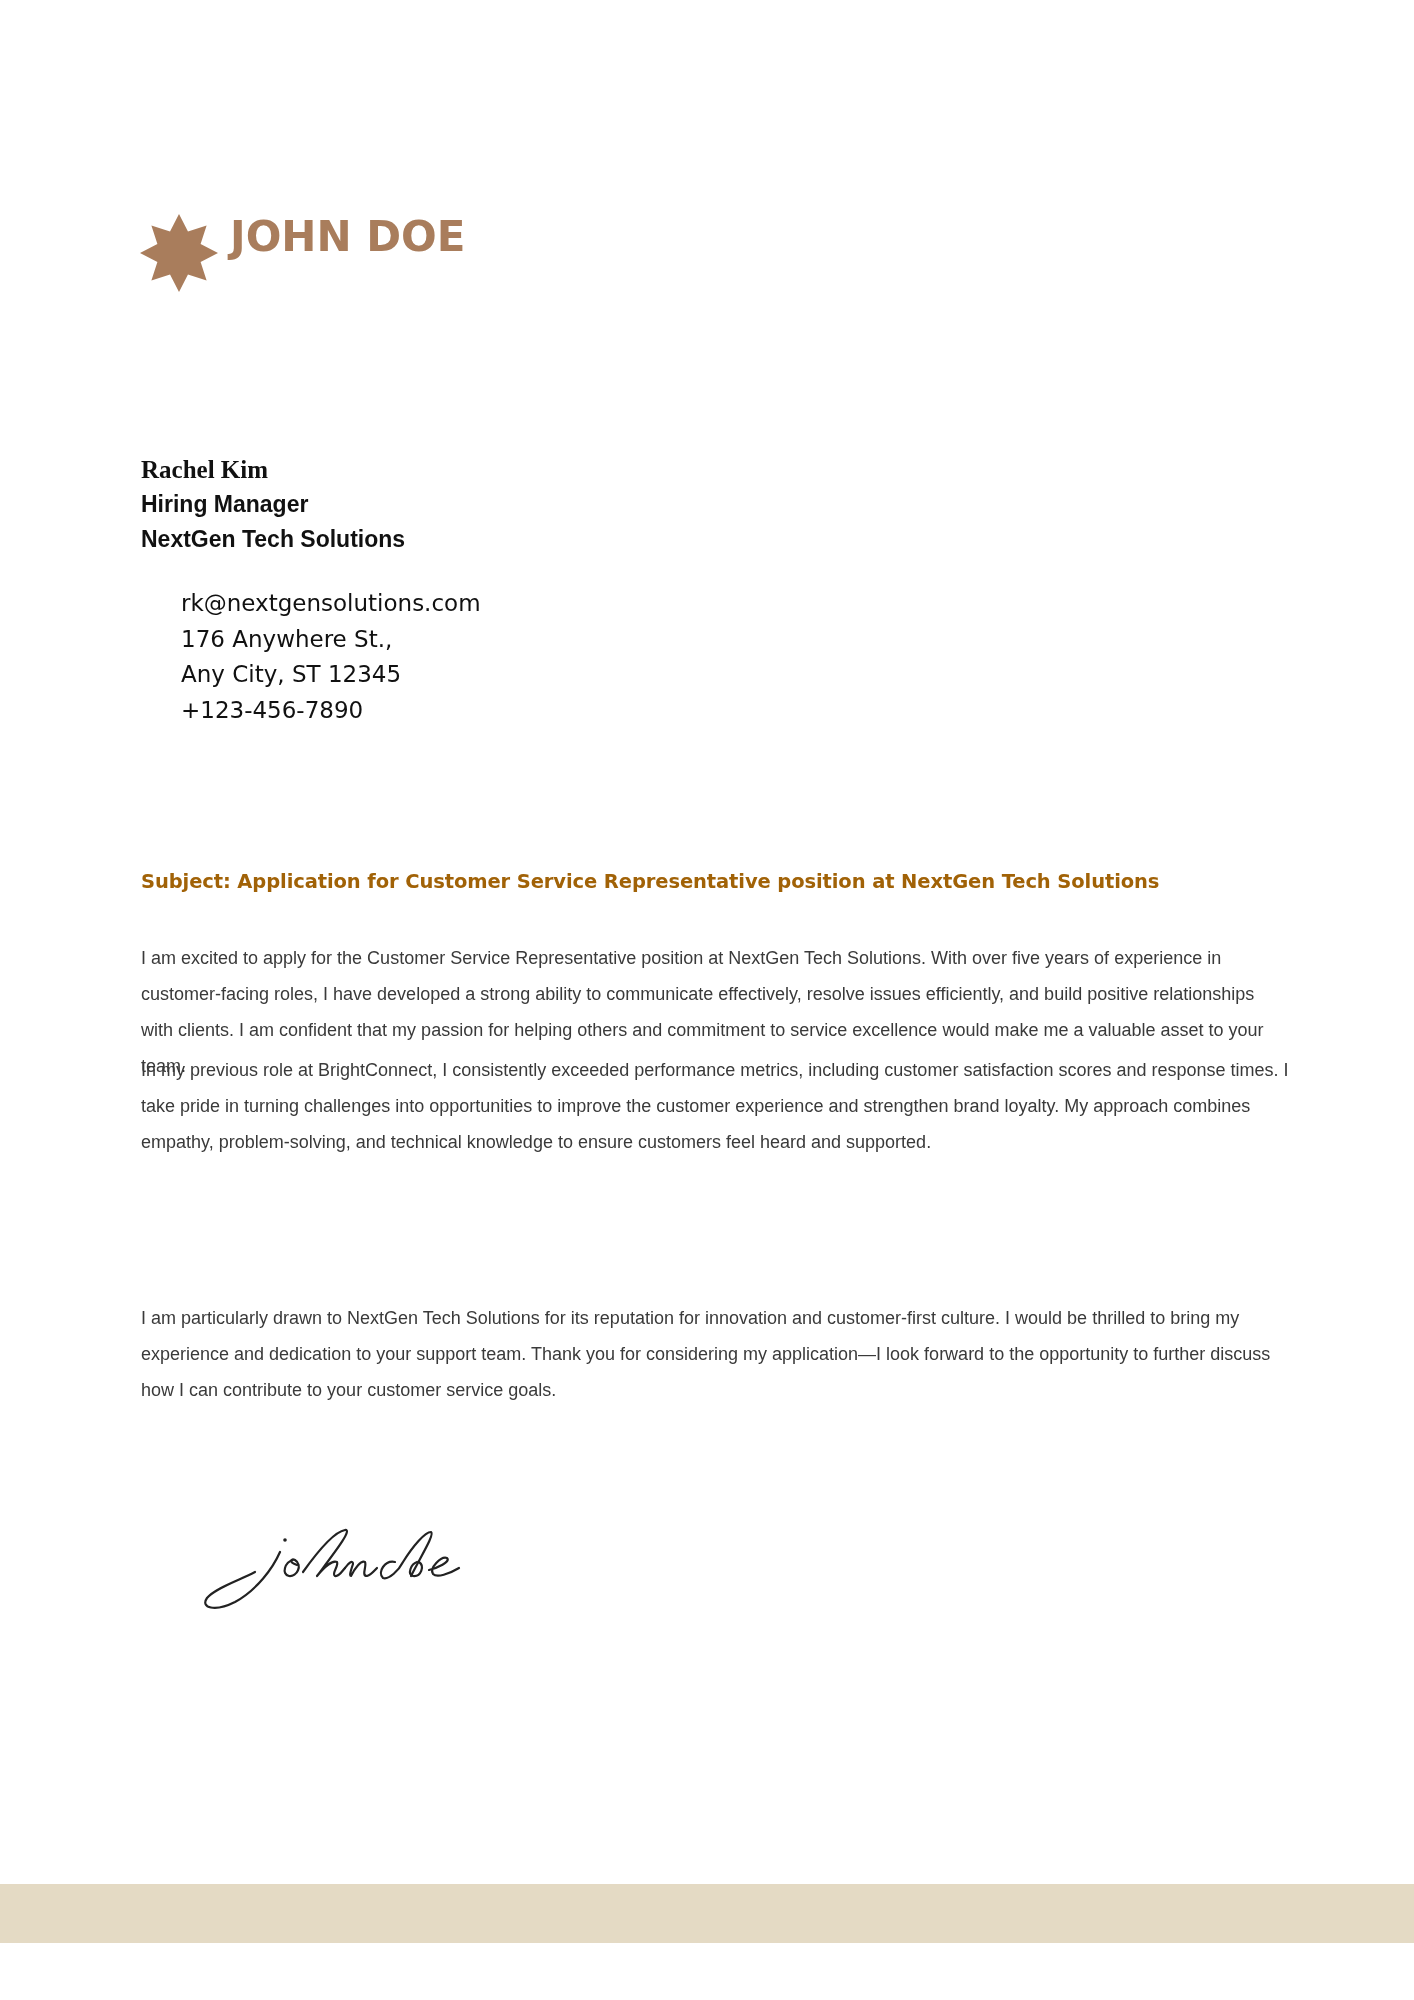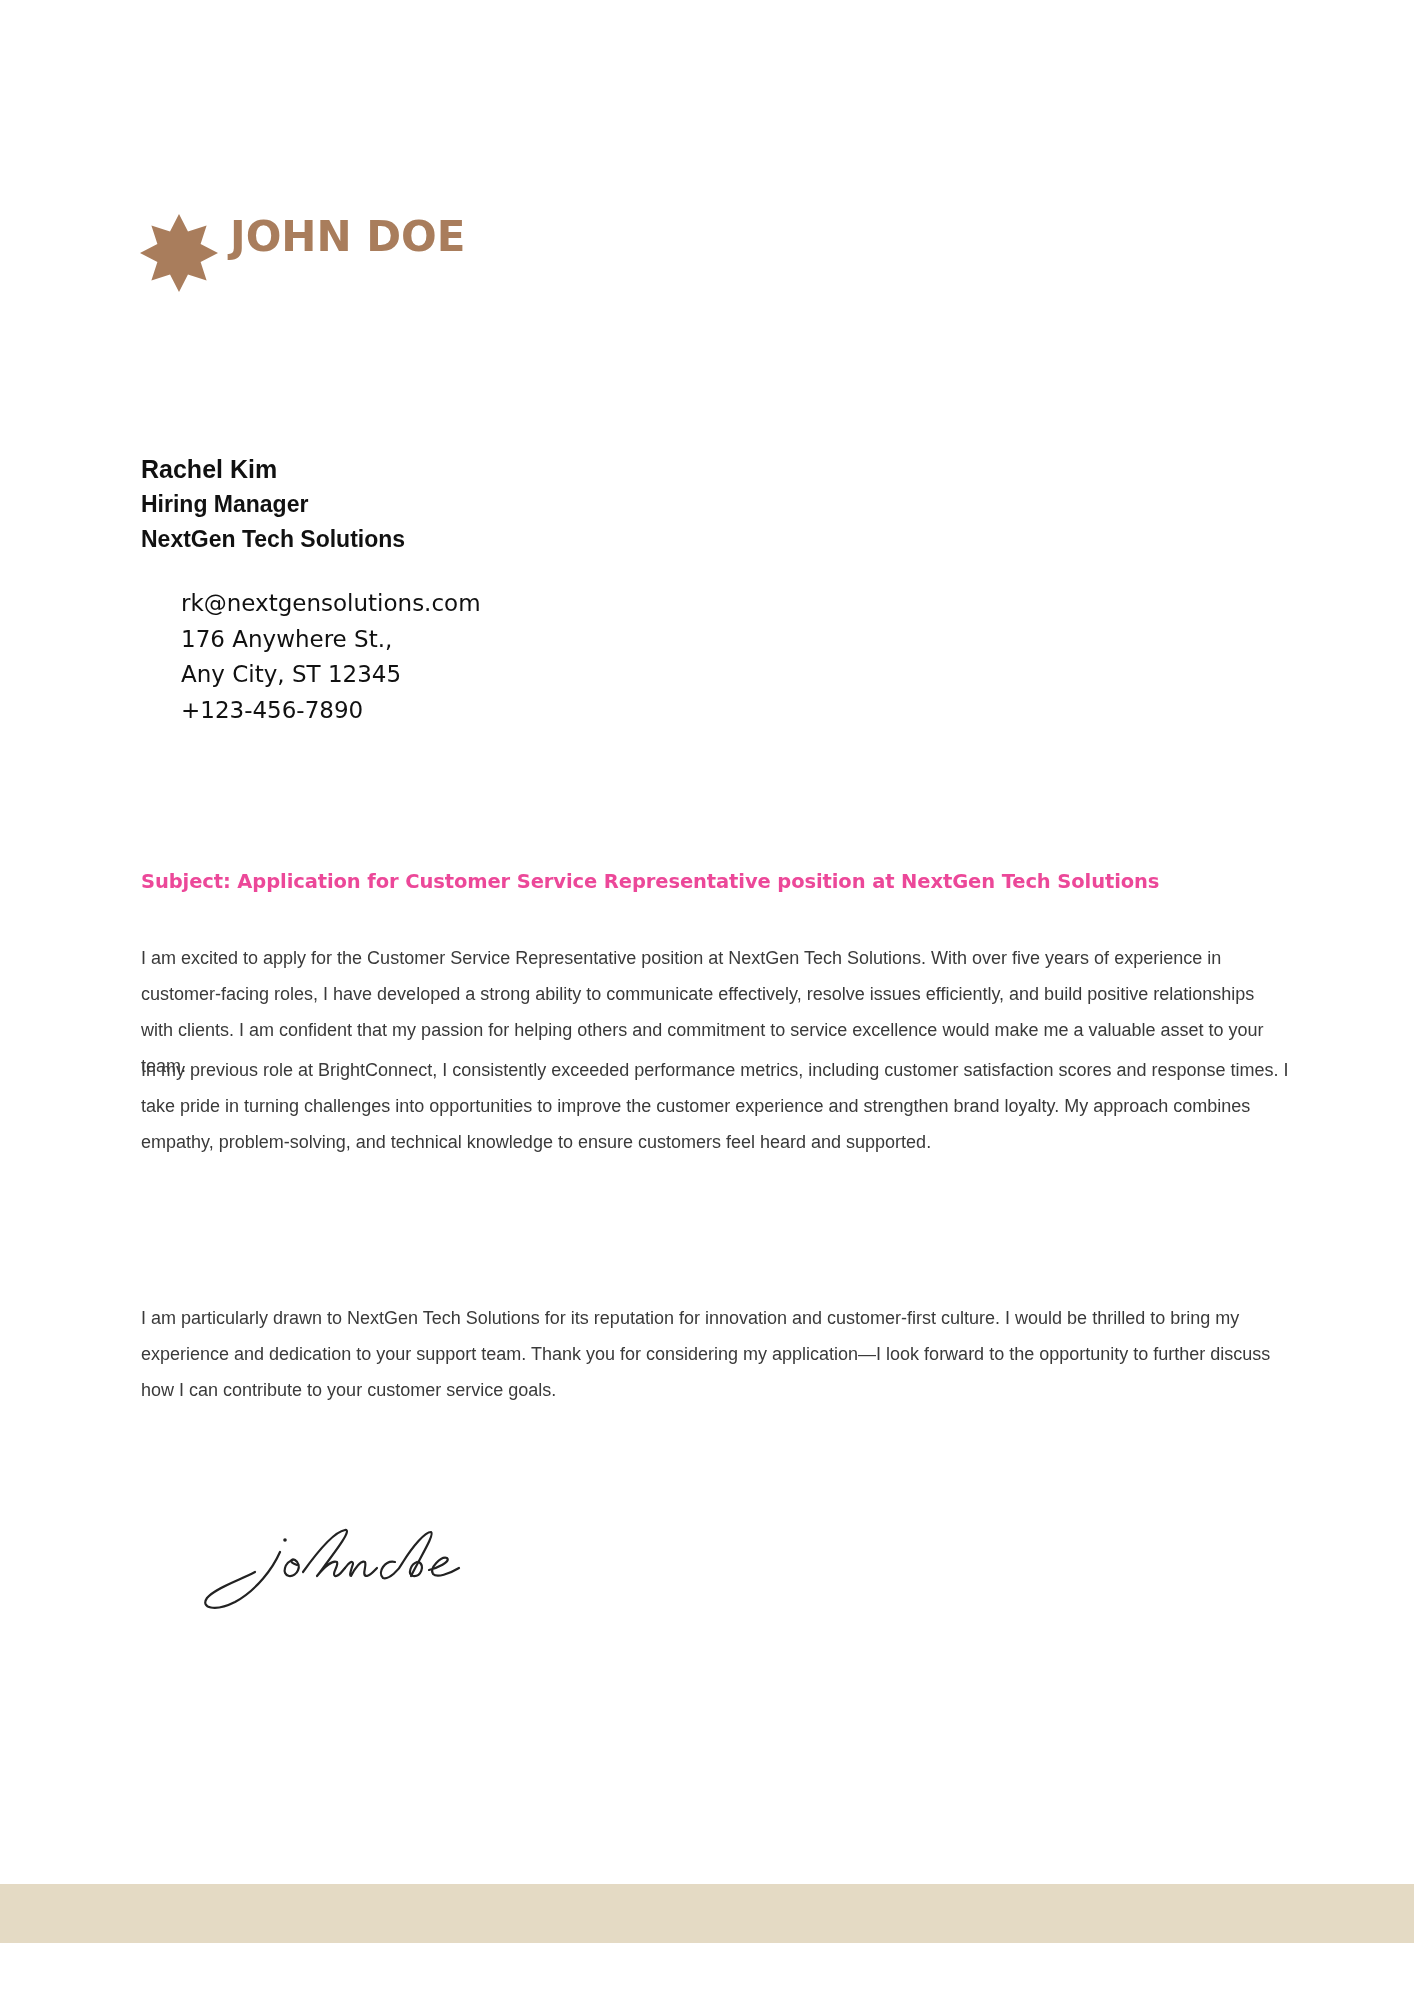--- a/index.html
+++ b/index.html
@@ -37,21 +37,21 @@
       color: #a97d5c;
       line-height: 1;
       margin-top: 2px;
     }
     .recipient {
       position: absolute;
       left: 141px;
       top: 452px;
     }
     .recipient .r-name {
-      font-family: Liberation Sans, sans-serif;
+      font-family: Liberation Serif, serif;
       font-weight: bold;
       font-size: 25px;
       line-height: 35px;
       color: #111;
     }
     .recipient .r-line {
       font-family: Liberation Sans, sans-serif;
       font-weight: bold;
       font-size: 23px;
       line-height: 35px;
@@ -70,21 +70,21 @@
       margin-left: 40px;
     }
     .subject {
       position: absolute;
       left: 141px;
       top: 870px;
       font-family: "DejaVu Sans", sans-serif;
       font-weight: bold;
       font-size: 19.5px;
       letter-spacing: -0.1px;
-      color: #ec4899;
+      color: #a16207;
       white-space: nowrap;
     }
     .body-text {
       position: absolute;
       left: 141px;
       width: 1150px;
       font-family: "Liberation Sans", sans-serif;
       font-size: 18px;
       line-height: 36px;
       color: #3a3a3a;

